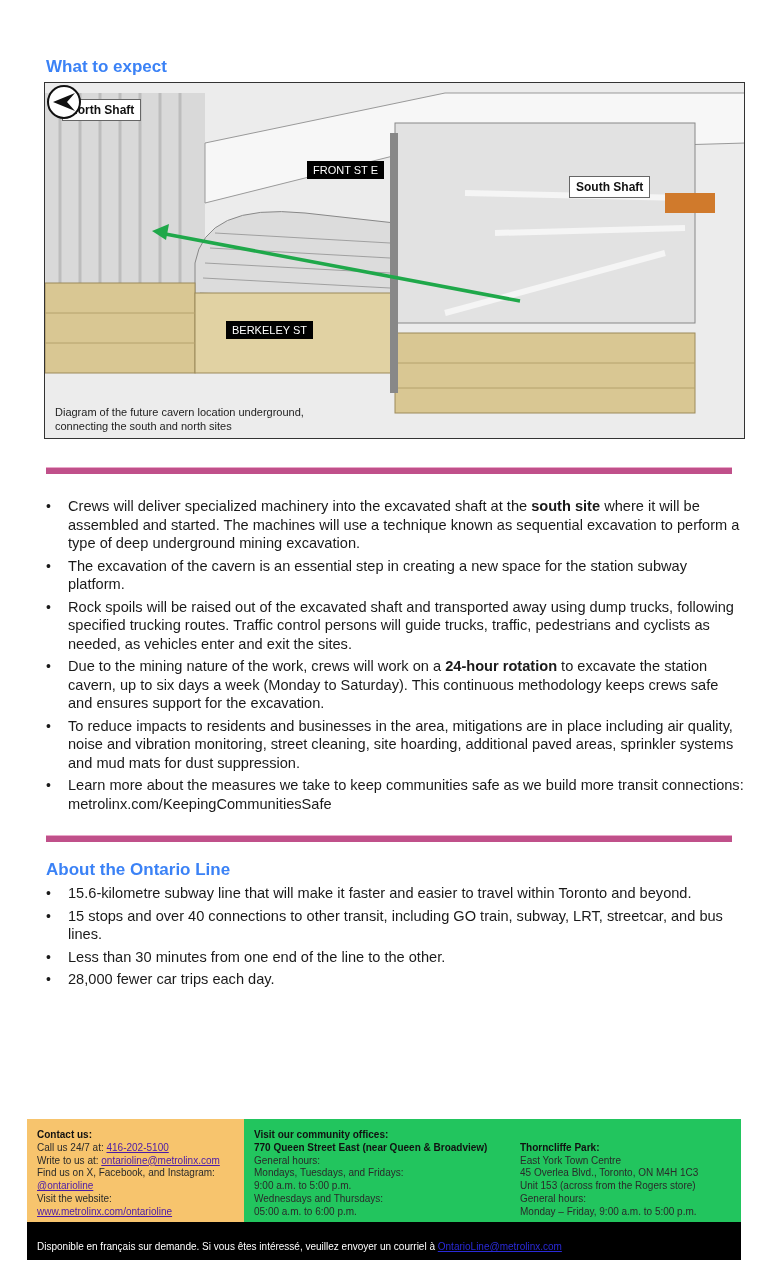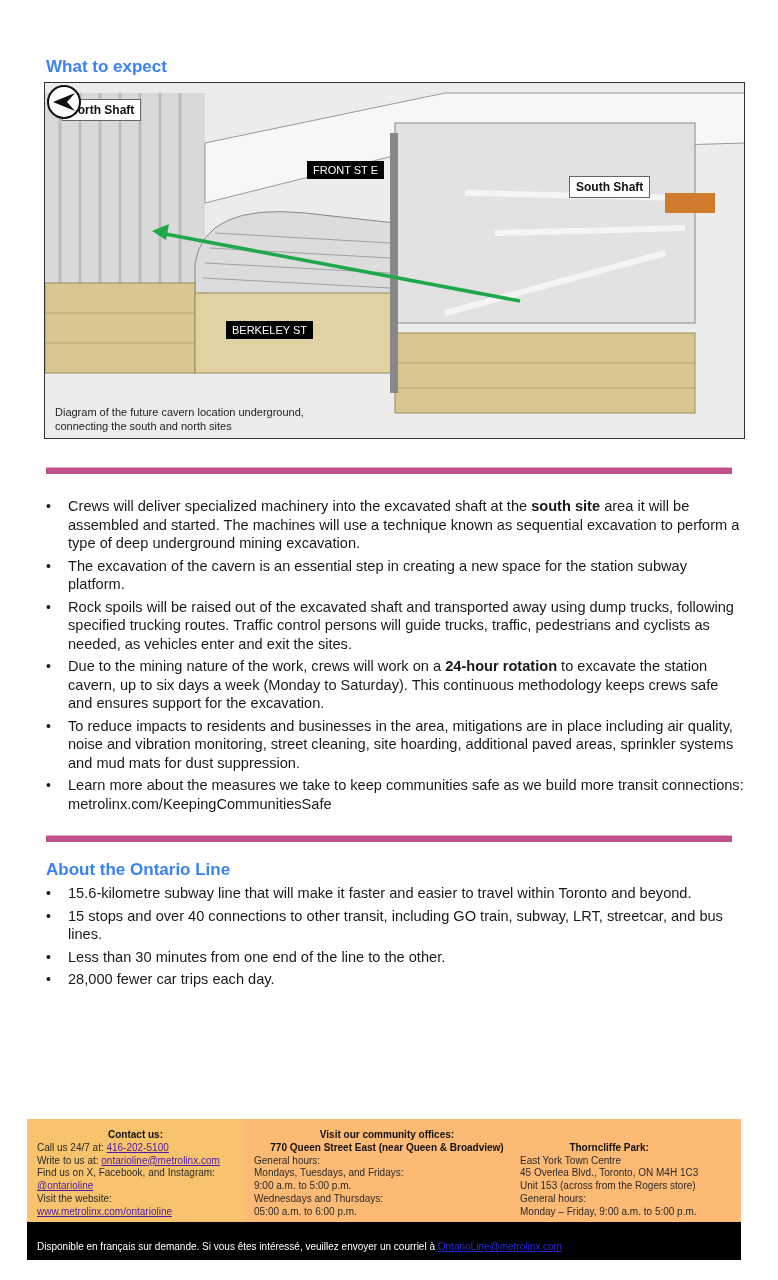--- a/index.html
+++ b/index.html
@@ -51,24 +51,24 @@
   ul.bullets li::before {
     content: "•"; position: absolute; left: 0; top: 0; font-size: 14px;
   }
   #list-expect { top: 497px; }
   #list-about { top: 884px; }
   b { font-weight: bold; }
 
   .footer { position: absolute; left: 27px; top: 1119px; width: 714px; height: 103px; display: flex; }
   .f-col { font-size: 10px; line-height: 12.8px; color: #2a2a2a; padding: 10px 10px; }
   .f-contact { background: #f7c46d; width: 217px; }
-  .f-offices { background: #fdba74; flex: 1; display: flex; padding: 10px 10px; }
+  .f-offices { background: #22c55e; flex: 1; display: flex; padding: 10px 10px; }
   .f-offices .sub { width: 266px; }
   .f-offices .sub2 { padding-top: 12.8px; }
-  .bold { font-weight: bold; color: #111; text-align: center; }
+  .bold { font-weight: bold; color: #111; }
   a.link { color: #4b1aa8; text-decoration: underline; }
   .f-french {
     position: absolute; left: 27px; top: 1222px; width: 714px; height: 34px;
     background: #000; color: #fff; font-size: 10px; padding: 19px 10px;
   }
   .f-french a { color: #2a2ad8; text-decoration: underline; }
 </style>
 </head>
 <body>
 
@@ -133,21 +133,21 @@
   </div>
   <svg class="north-icon" viewBox="0 0 38 38">
     <circle cx="19" cy="19" r="16" fill="#fff" stroke="#111" stroke-width="2"></circle>
     <polygon points="8,19 30,10 22,19 30,28" fill="#111"></polygon>
   </svg>
 </div>
 
 <div class="rule" id="rule1"></div>
 
 <ul class="bullets" id="list-expect">
-  <li><span>Crews will deliver specialized machinery into the excavated shaft at the </span><b>south site</b><span> area it will be assembled and started. The machines will use a technique known as sequential excavation to perform a type of deep underground mining excavation.</span></li>
+  <li><span>Crews will deliver specialized machinery into the excavated shaft at the </span><b>south site</b><span> where it will be assembled and started. The machines will use a technique known as sequential excavation to perform a type of deep underground mining excavation.</span></li>
   <li><span>The excavation of the cavern is an essential step in creating a new space for the station subway platform.</span></li>
   <li><span>Rock spoils will be raised out of the excavated shaft and transported away using dump trucks, following specified trucking routes. Traffic control persons will guide trucks, traffic, pedestrians and cyclists as needed, as vehicles enter and exit the sites.</span></li>
   <li><span>Due to the mining nature of the work, crews will work on a </span><b>24-hour rotation</b><span> to excavate the station cavern, up to six days a week (Monday to Saturday). This continuous methodology keeps crews safe and ensures support for the excavation.</span></li>
   <li><span>To reduce impacts to residents and businesses in the area, mitigations are in place including air quality, noise and vibration monitoring, street cleaning, site hoarding, additional paved areas, sprinkler systems and mud mats for dust suppression.</span></li>
   <li><span>Learn more about the measures we take to keep communities safe as we build more transit connections: metrolinx.com/KeepingCommunitiesSafe</span></li>
 </ul>
 
 <div class="rule" id="rule2"></div>
 
 <div class="h2" id="h-about">About the Ontario Line</div>

